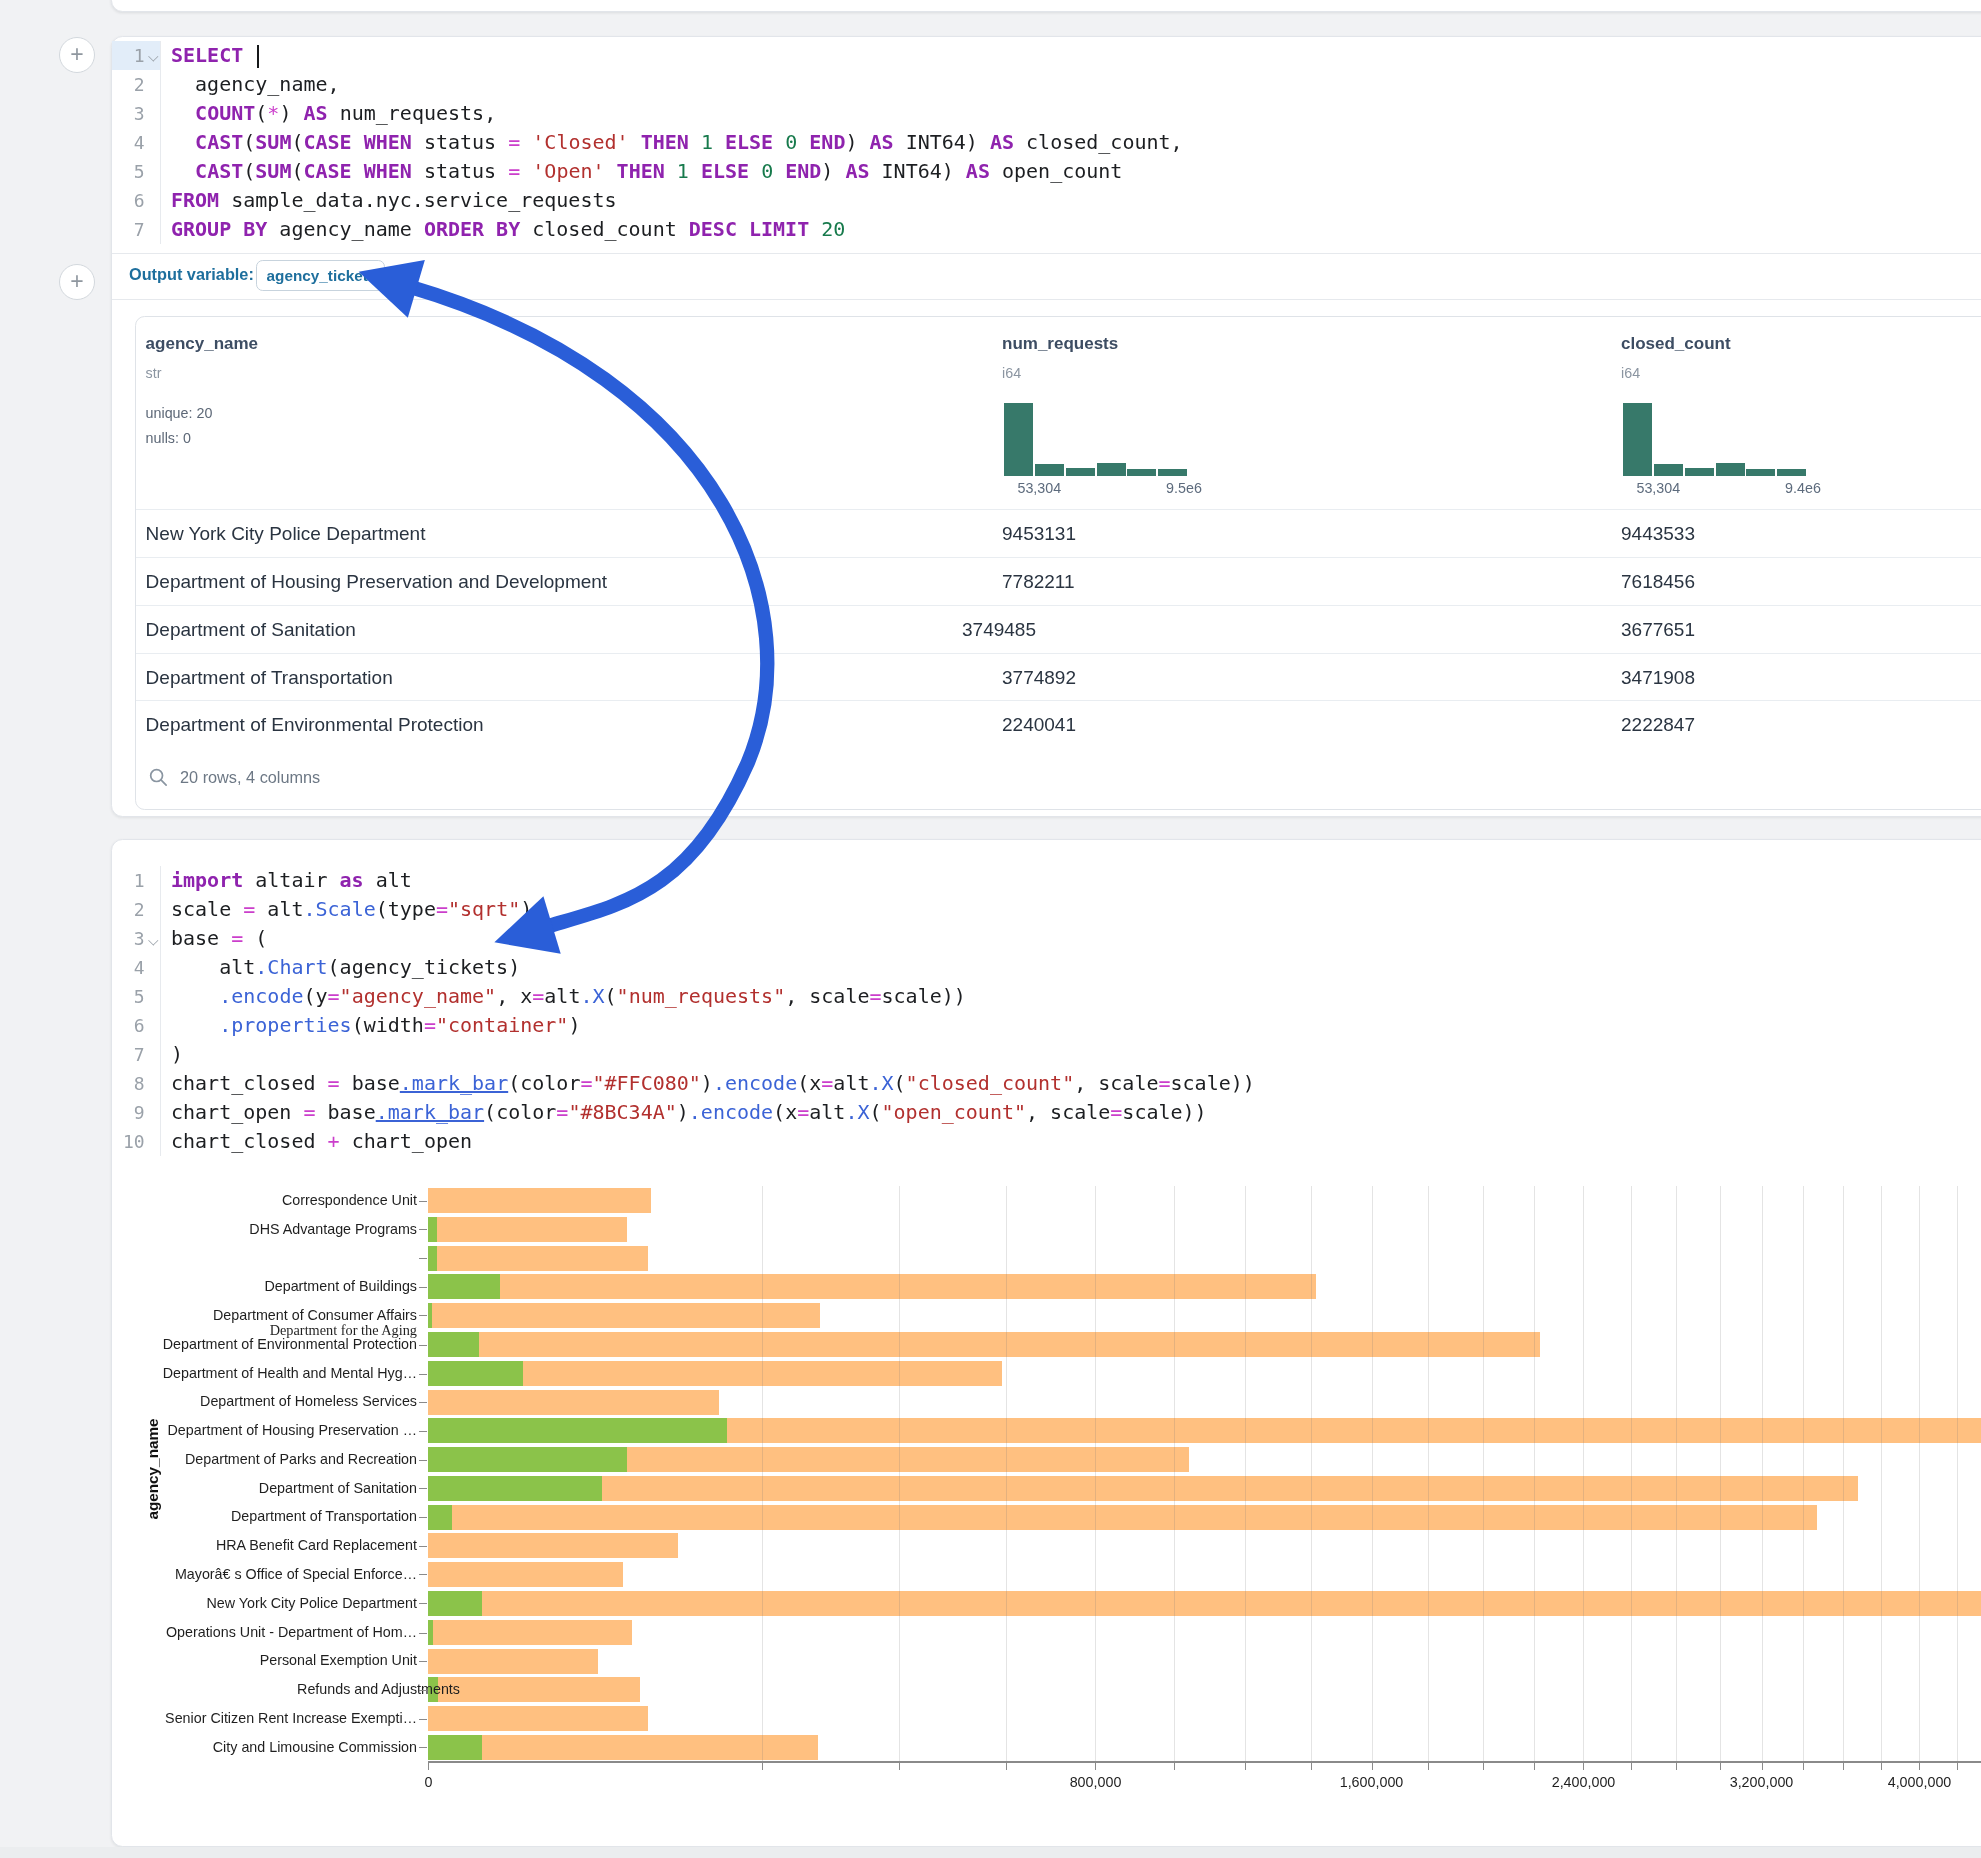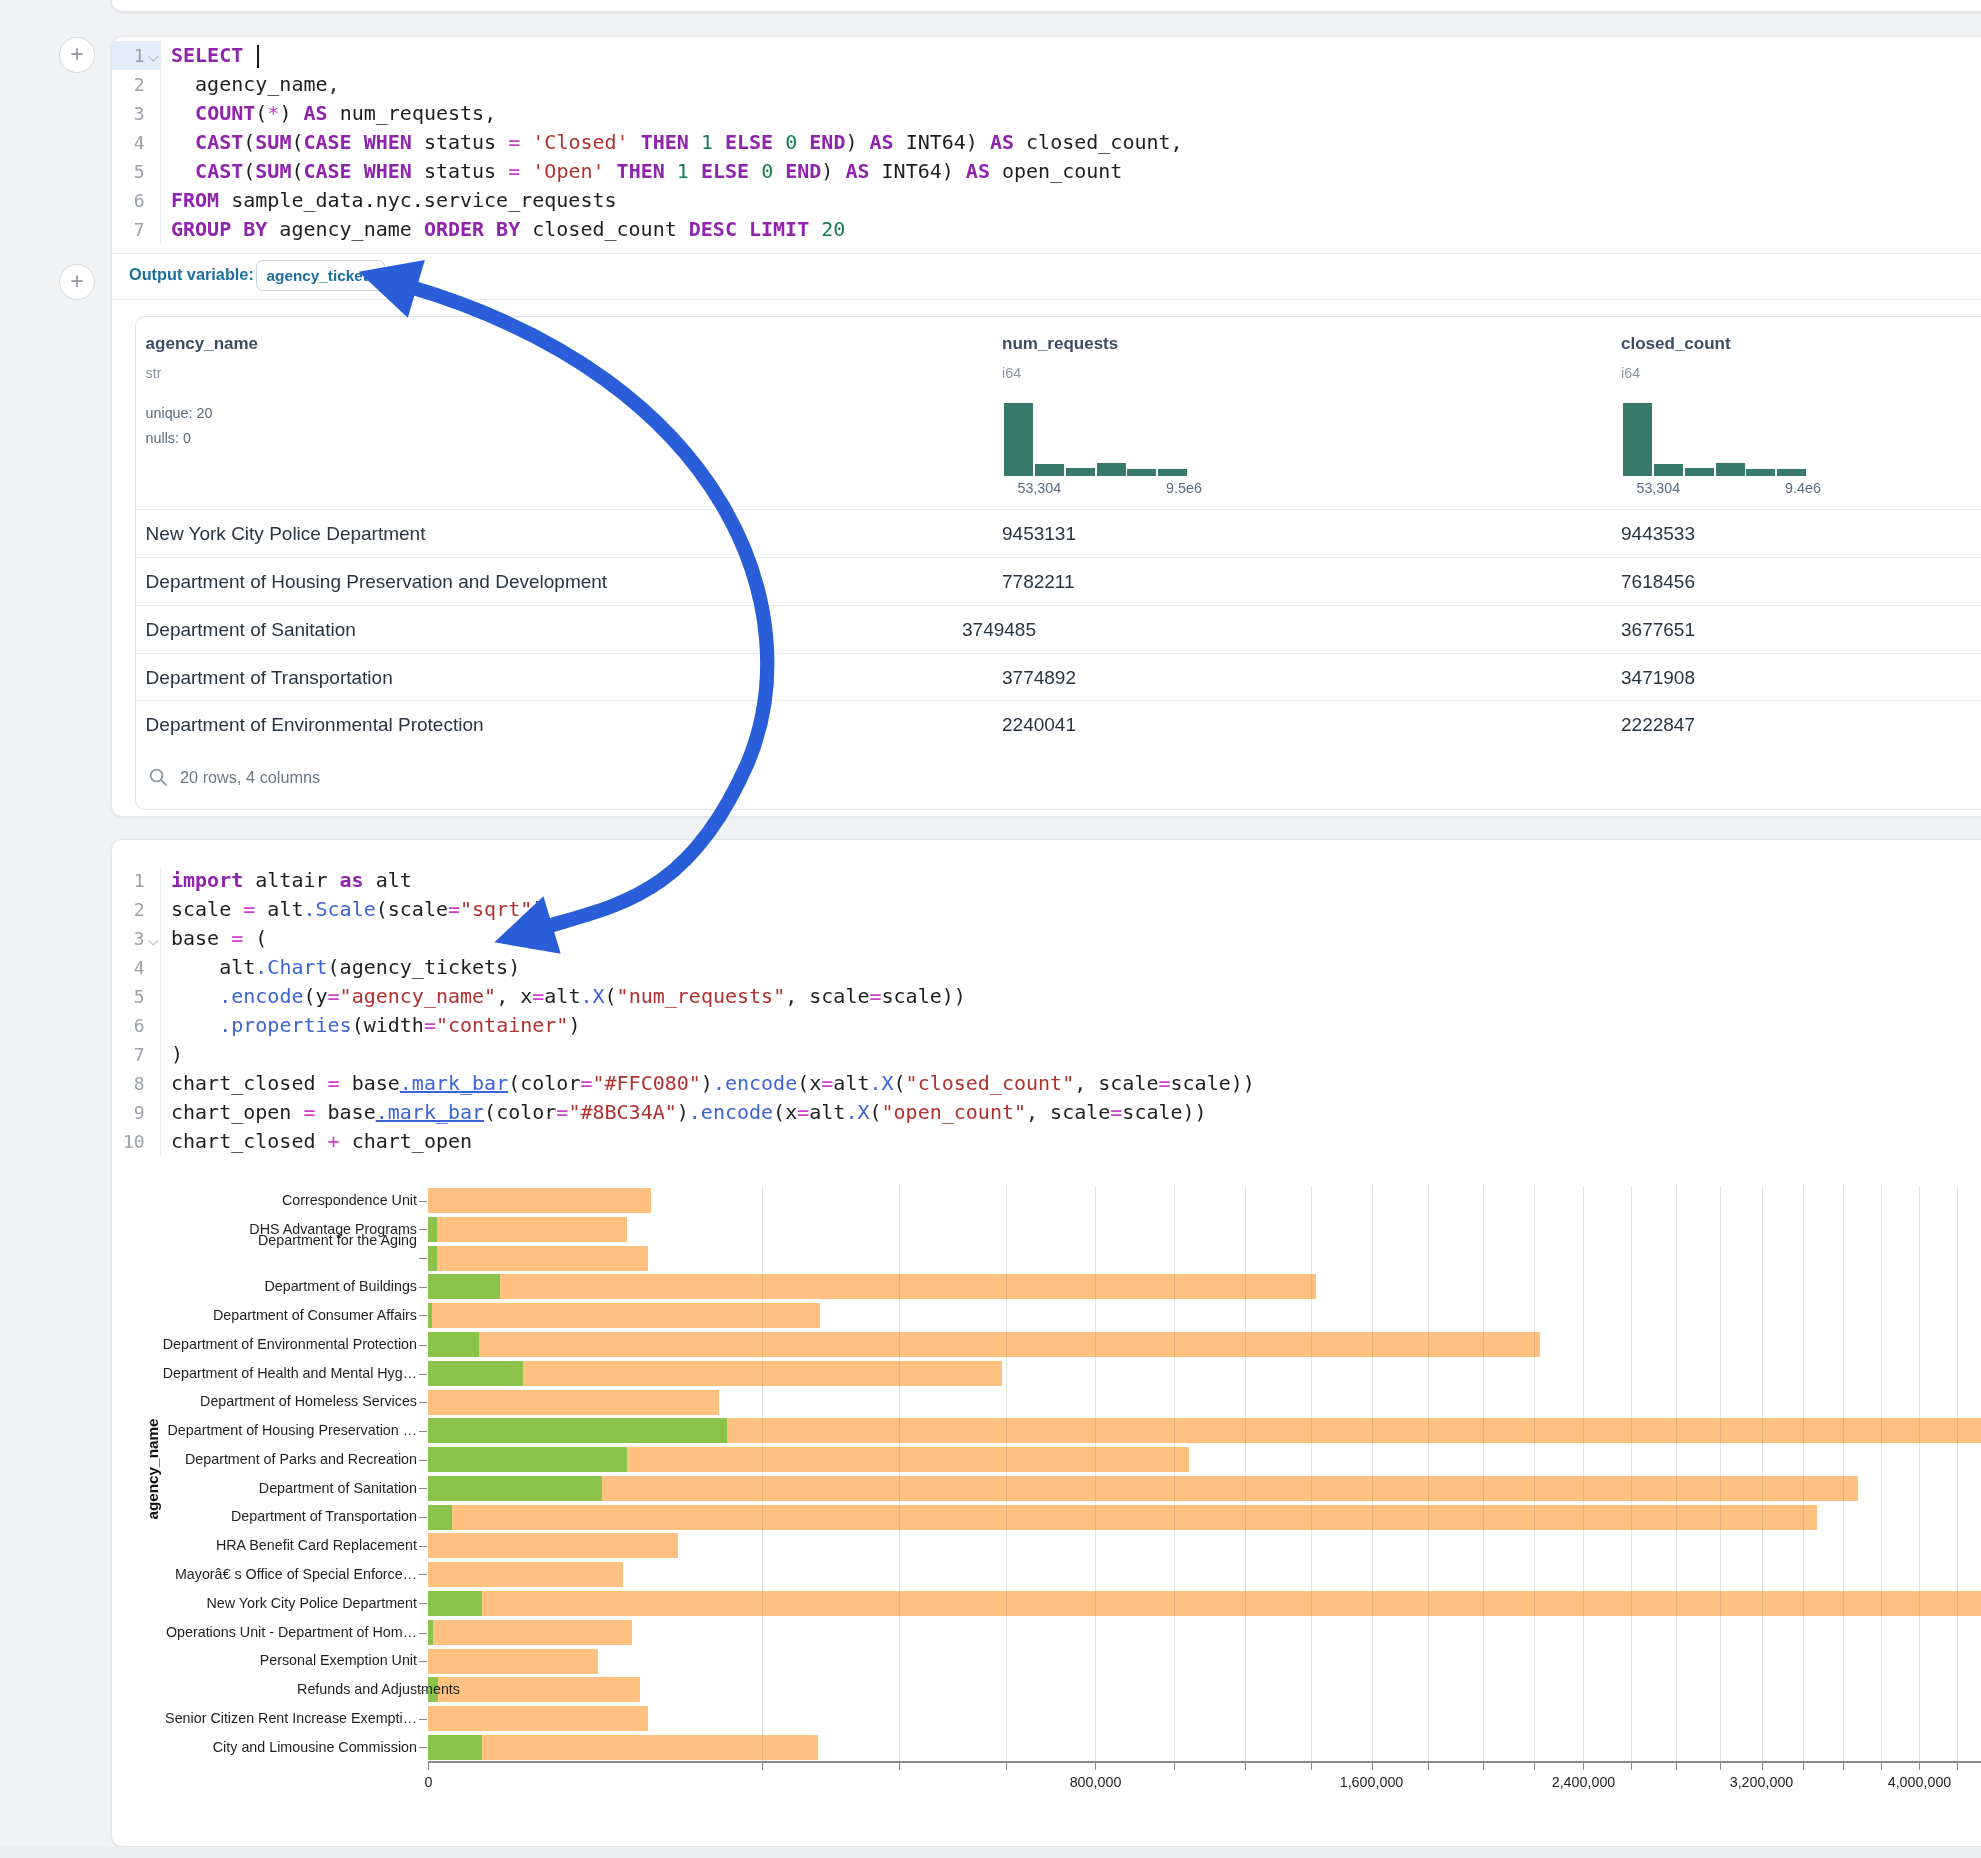--- a/index.html
+++ b/index.html
@@ -170,21 +170,21 @@
           <div class="td" style="left: 9.6px;">Department of Environmental Protection</div>
           <div class="td" style="left: 866px;">2240041</div>
           <div class="td" style="left: 1485px;">2222847</div>
         </div>
       </div>
   </div>
 
   <div class="card" style="top:839px;height:1006px;">
     <div class="code" id="py-code" style="top:26px;">
         <div class="code-line"><div class="gutter"><span class="lnum">1</span></div><div class="ct"><span class="tok-k">import</span><span class="tok-d"> altair </span><span class="tok-k">as</span><span class="tok-d"> alt</span></div></div>
-        <div class="code-line"><div class="gutter"><span class="lnum">2</span></div><div class="ct"><span class="tok-d">scale </span><span class="tok-o">=</span><span class="tok-d"> alt</span><span class="tok-f">.Scale</span><span class="tok-d">(scale</span><span class="tok-o">=</span><span class="tok-s">"sqrt"</span><span class="tok-d">)</span></div></div>
+        <div class="code-line"><div class="gutter"><span class="lnum">2</span></div><div class="ct"><span class="tok-d">scale </span><span class="tok-o">=</span><span class="tok-d"> alt</span><span class="tok-f">.Scale</span><span class="tok-d">(type</span><span class="tok-o">=</span><span class="tok-s">"sqrt"</span><span class="tok-d">)</span></div></div>
         <div class="code-line"><div class="gutter"><span class="lnum">3</span><span class="fold-chevron"></span></div><div class="ct"><span class="tok-d">base </span><span class="tok-o">=</span><span class="tok-d"> (</span></div></div>
         <div class="code-line"><div class="gutter"><span class="lnum">4</span></div><div class="ct"><span class="tok-d">    alt</span><span class="tok-f">.Chart</span><span class="tok-d">(agency_tickets)</span></div></div>
         <div class="code-line"><div class="gutter"><span class="lnum">5</span></div><div class="ct"><span class="tok-d">    </span><span class="tok-f">.encode</span><span class="tok-d">(y</span><span class="tok-o">=</span><span class="tok-s">"agency_name"</span><span class="tok-d">, x</span><span class="tok-o">=</span><span class="tok-d">alt</span><span class="tok-f">.X</span><span class="tok-d">(</span><span class="tok-s">"num_requests"</span><span class="tok-d">, scale</span><span class="tok-o">=</span><span class="tok-d">scale))</span></div></div>
         <div class="code-line"><div class="gutter"><span class="lnum">6</span></div><div class="ct"><span class="tok-d">    </span><span class="tok-f">.properties</span><span class="tok-d">(width</span><span class="tok-o">=</span><span class="tok-s">"container"</span><span class="tok-d">)</span></div></div>
         <div class="code-line"><div class="gutter"><span class="lnum">7</span></div><div class="ct"><span class="tok-d">)</span></div></div>
         <div class="code-line"><div class="gutter"><span class="lnum">8</span></div><div class="ct"><span class="tok-d">chart_closed </span><span class="tok-o">=</span><span class="tok-d"> base</span><span class="tok-fu">.mark_bar</span><span class="tok-d">(color</span><span class="tok-o">=</span><span class="tok-s">"#FFC080"</span><span class="tok-d">)</span><span class="tok-f">.encode</span><span class="tok-d">(x</span><span class="tok-o">=</span><span class="tok-d">alt</span><span class="tok-f">.X</span><span class="tok-d">(</span><span class="tok-s">"closed_count"</span><span class="tok-d">, scale</span><span class="tok-o">=</span><span class="tok-d">scale))</span></div></div>
         <div class="code-line"><div class="gutter"><span class="lnum">9</span></div><div class="ct"><span class="tok-d">chart_open </span><span class="tok-o">=</span><span class="tok-d"> base</span><span class="tok-fu">.mark_bar</span><span class="tok-d">(color</span><span class="tok-o">=</span><span class="tok-s">"#8BC34A"</span><span class="tok-d">)</span><span class="tok-f">.encode</span><span class="tok-d">(x</span><span class="tok-o">=</span><span class="tok-d">alt</span><span class="tok-f">.X</span><span class="tok-d">(</span><span class="tok-s">"open_count"</span><span class="tok-d">, scale</span><span class="tok-o">=</span><span class="tok-d">scale))</span></div></div>
         <div class="code-line"><div class="gutter"><span class="lnum">10</span></div><div class="ct"><span class="tok-d">chart_closed </span><span class="tok-o">+</span><span class="tok-d"> chart_open</span></div></div>
       </div>
   </div>
@@ -194,21 +194,21 @@
     <div id="y-axis-title">agency_name</div>
   <div class="bar" style="left: 428px; top: 1188px; width: 223px; height: 25px; background: rgb(255, 192, 128);"></div>
       <div class="ylab" style="top: 1192px;">Correspondence Unit</div>
       <div class="ytick" style="top: 1201px;"></div>
       <div class="bar" style="left: 428px; top: 1217px; width: 199px; height: 25px; background: rgb(255, 192, 128);"></div>
       <div class="bar" style="left: 428px; top: 1217px; width: 8.6px; height: 25px; background: rgb(139, 195, 74);"></div>
       <div class="ylab" style="top: 1221px;">DHS Advantage Programs</div>
       <div class="ytick" style="top: 1229px;"></div>
       <div class="bar" style="left: 428px; top: 1246px; width: 220px; height: 25px; background: rgb(255, 192, 128);"></div>
       <div class="bar" style="left: 428px; top: 1246px; width: 8.6px; height: 25px; background: rgb(139, 195, 74);"></div>
-      <div class="ylab" style="top: 1232px;">Department for the Aging</div>
+      <div class="ylab" style="top: 1322px; font-family: Liberation Serif, serif;">Department for the Aging</div>
       <div class="ytick" style="top: 1258px;"></div>
       <div class="bar" style="left: 428px; top: 1274px; width: 888px; height: 25px; background: rgb(255, 192, 128);"></div>
       <div class="bar" style="left: 428px; top: 1274px; width: 72px; height: 25px; background: rgb(139, 195, 74);"></div>
       <div class="ylab" style="top: 1278px;">Department of Buildings</div>
       <div class="ytick" style="top: 1287px;"></div>
       <div class="bar" style="left: 428px; top: 1303px; width: 392px; height: 25px; background: rgb(255, 192, 128);"></div>
       <div class="bar" style="left: 428px; top: 1303px; width: 3.8px; height: 25px; background: rgb(139, 195, 74);"></div>
       <div class="ylab" style="top: 1307px;">Department of Consumer Affairs</div>
       <div class="ytick" style="top: 1315px;"></div>
       <div class="bar" style="left: 428px; top: 1332px; width: 1112px; height: 25px; background: rgb(255, 192, 128);"></div>

